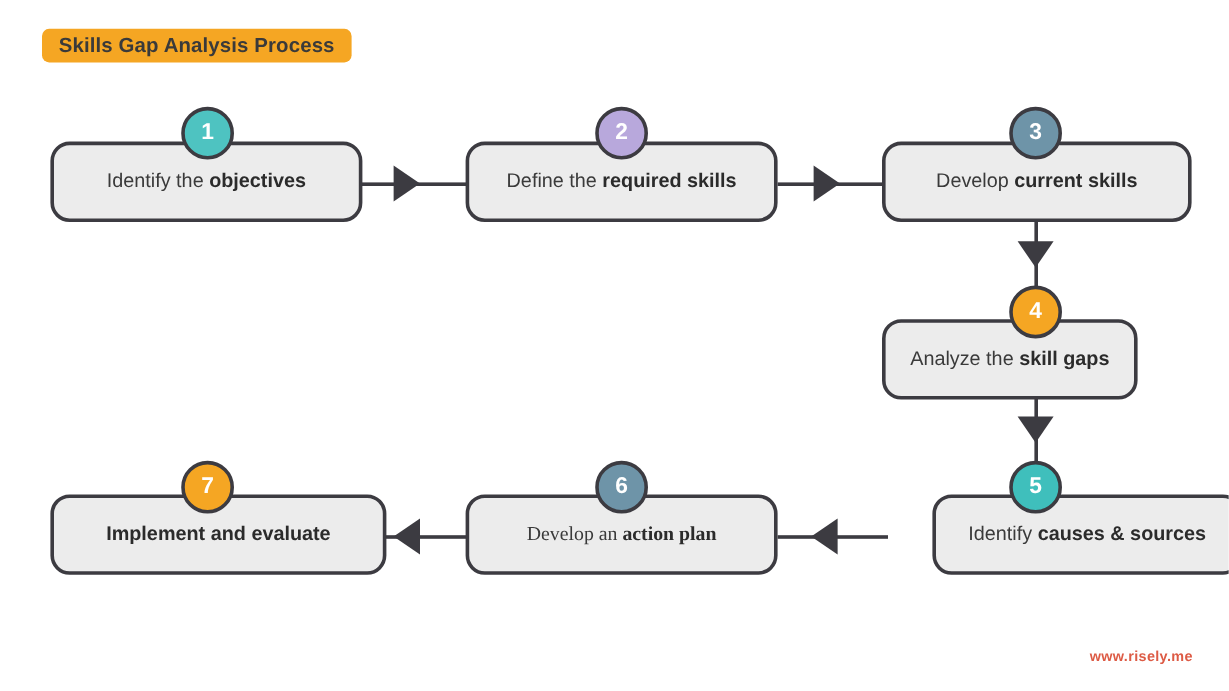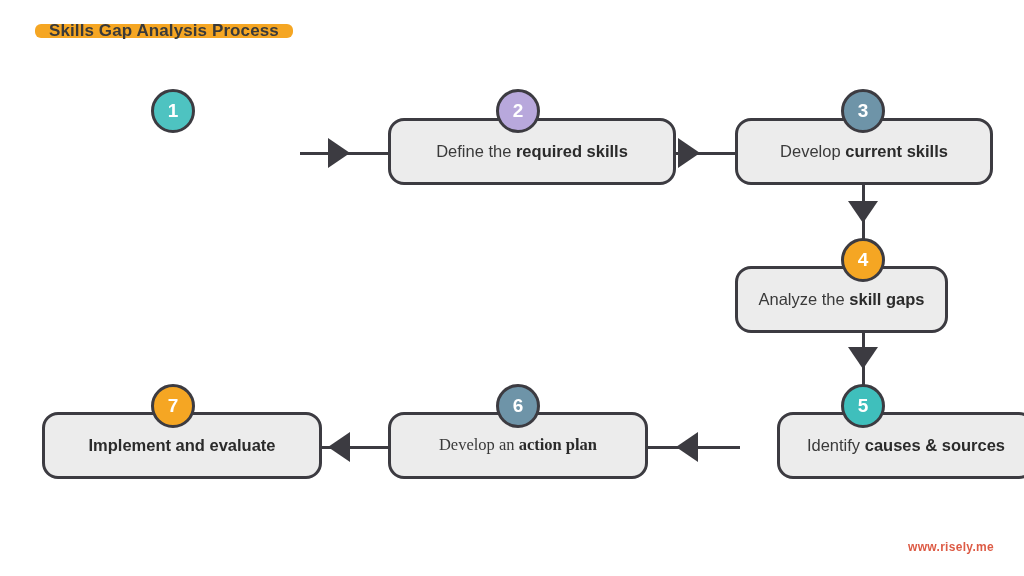--- a/index.html
+++ b/index.html
@@ -17,21 +17,21 @@
     height: 576px;
     background: #ffffff;
     overflow: hidden;
   }
 
   
   #title-banner {
     position: absolute;
     left: 35px;
     top: 24px;
-    height: 14px;
+    height: 28px;
     padding: 0 14px;
     display: flex;
     align-items: center;
     background: #F5A623;
     border-radius: 6px;
     box-sizing: border-box;
   }
   #title-banner .title-text {
     font-size: 17px;
     font-weight: bold;
@@ -156,25 +156,28 @@
 
   <div class="conn-line-v" style="left:862px; top:332px; width:3px; height:60px;"></div>
   <div class="arrow-down" style="left:848px; top:347px;"></div>
 
   <div class="conn-line-h" style="left:648px; top:446px; width:92px;"></div>
   <div class="arrow-left" style="left:676px; top:432px;"></div>
 
   <div class="conn-line-h" style="left:300px; top:446px; width:92px;"></div>
   <div class="arrow-left" style="left:328px; top:432px;"></div>
 
+  <div class="step-box" style="left:42px; top:118px; width:260px; height:67px;">
+    <span class="step-label"><span>Identify the </span><b>objectives</b></span>
+  </div>
   <div class="step-badge" style="left:151px; top:89px; background:#4EC3C1;">
     <span>1</span>
   </div>
 
-  <div class="step-box" style="left:388px; top:118px; width:288px; height:67px;">
+  <div class="step-box" style="left:388px; top:118px; width:260px; height:67px;">
     <span class="step-label"><span>Define the </span><b>required skills</b></span>
   </div>
   <div class="step-badge" style="left:496px; top:89px; background:#B8A8DC;">
     <span>2</span>
   </div>
 
   <div class="step-box" style="left:735px; top:118px; width:258px; height:67px;">
     <span class="step-label"><span>Develop </span><b>current skills</b></span>
   </div>
   <div class="step-badge" style="left:841px; top:89px; background:#6E94A8;">

